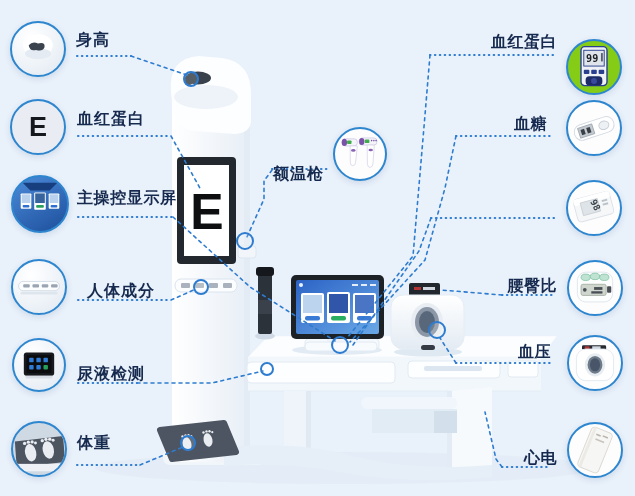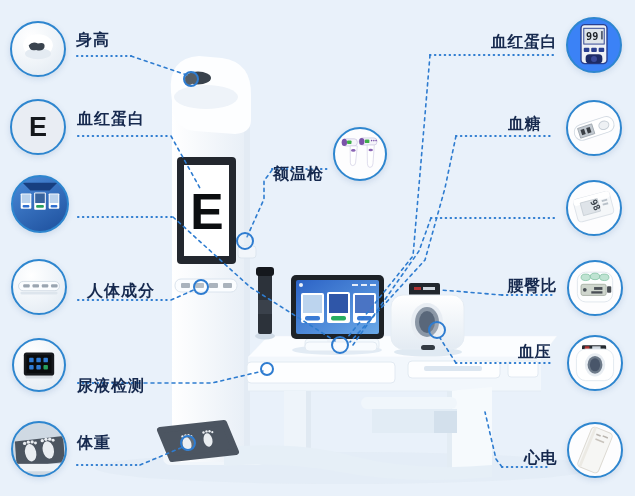--- a/index.html
+++ b/index.html
@@ -214,20 +214,21 @@
       <rect x="9" y="18" width="9" height="9" fill="#b9d1ec"></rect>
       <rect x="10" y="29" width="7" height="2.5" rx="1" fill="#2f6fd0"></rect>
       <rect x="22" y="16" width="12" height="18" rx="1" fill="#ffffff"></rect>
       <rect x="23" y="17" width="10" height="10" fill="#38649e"></rect>
       <rect x="24" y="29" width="8" height="2.8" rx="1" fill="#27a05c"></rect>
       <rect x="37" y="17" width="11" height="16" rx="1" fill="#ffffff"></rect>
       <rect x="38" y="18" width="9" height="9" fill="#b9d1ec"></rect>
       <rect x="39" y="29" width="7" height="2.5" rx="1" fill="#2f6fd0"></rect>
     </svg>
   </div>
+  <div class="lbl" style="left:77px;top:188px;letter-spacing:.6px">主操控显示屏</div>
 
   <div class="circle" style="left:11px;top:259px;width:56px;height:56px">
     <svg width="52" height="52" viewBox="0 0 56 56">
       <rect x="6" y="22" width="44" height="10" rx="5" fill="#fbfdff" stroke="#c9d4df" stroke-width="0.8"></rect>
       <rect x="11" y="25" width="7" height="3.5" rx="1" fill="#9aa5b1"></rect>
       <rect x="21" y="25" width="7" height="3.5" rx="1" fill="#9aa5b1"></rect>
       <rect x="31" y="25" width="7" height="3.5" rx="1" fill="#9aa5b1"></rect>
       <rect x="41" y="25" width="7" height="3.5" rx="1" fill="#9aa5b1"></rect>
       <rect x="8" y="33" width="40" height="3" rx="1.5" fill="#dde5ed"></rect>
     </svg>
@@ -240,21 +241,21 @@
       <rect x="14" y="17" width="28" height="20" fill="#0a0c0e"></rect>
       <rect x="17" y="20" width="5" height="5" rx="1" fill="#2f7bd5"></rect>
       <rect x="25" y="20" width="5" height="5" rx="1" fill="#2f7bd5"></rect>
       <rect x="33" y="20" width="5" height="5" rx="1" fill="#2f7bd5"></rect>
       <rect x="17" y="28" width="5" height="5" rx="1" fill="#2f7bd5"></rect>
       <rect x="25" y="28" width="5" height="5" rx="1" fill="#2f7bd5"></rect>
       <rect x="33" y="28" width="5" height="5" rx="1" fill="#27a05c"></rect>
       <rect x="13" y="40" width="30" height="3" rx="1" fill="#d8dee5"></rect>
     </svg>
   </div>
-  <div class="lbl" style="left:77px;top:376px">尿液检测</div>
+  <div class="lbl" style="left:77px;top:364px">尿液检测</div>
 
   <div class="circle" style="left:11px;top:421px;width:56px;height:56px;background:#cfd9e3">
     <svg width="52" height="52" viewBox="0 0 56 56">
       <path d="M2,20 L54,14 L56,42 L4,48 Z" fill="#4c5560"></path>
       <rect x="2" y="44" width="52" height="8" fill="#eef2f6"></rect>
       <g fill="#e9edf1">
         <ellipse cx="19" cy="32" rx="6" ry="9.5" transform="rotate(-12 19 32)"></ellipse>
         <circle cx="12.5" cy="22" r="1.8"></circle>
           <circle cx="16.5" cy="20.6" r="1.8"></circle>
         <circle cx="20.6" cy="20.4" r="1.8"></circle>
@@ -286,35 +287,35 @@
         <circle cx="41" cy="13" r="0.9" fill="#7a52a8"></circle>
           <circle cx="43.5" cy="13" r="0.9" fill="#7a52a8"></circle>
           <circle cx="46" cy="13" r="0.9" fill="#7a52a8"></circle>
         <path d="M36,18 L44,18 L42.5,39 Q42.2,43 39.2,43 Q36.5,43 36.3,39 Z" fill="#ffffff" stroke="#d4d1e6" stroke-width="0.8"></path>
         <ellipse cx="40" cy="23.5" rx="2.5" ry="1.5" fill="#8a64b4"></ellipse>
       </g>
     </svg>
   </div>
 
   <div class="lbl r" style="right:78px;top:32px">血红蛋白</div>
-  <div class="circle" style="left:566px;top:17px;width:56px;height:56px;background:#3b82f6">
+  <div class="circle" style="left:566px;top:39px;width:56px;height:56px;background:#84cc16">
     <svg width="52" height="52" viewBox="0 0 56 56">
       <rect x="14" y="6" width="28" height="42" rx="4" fill="#eef1f5" stroke="#2a3f8f" stroke-width="1.5"></rect>
       <rect x="17" y="10" width="22" height="17" fill="#dfe5ea" stroke="#2a3f8f" stroke-width="1"></rect>
       <text x="26" y="23" text-anchor="middle" font-size="11" font-weight="bold" fill="#1c2126" font-family="DejaVu Sans Mono, monospace">99</text>
       <rect x="35.5" y="13" width="2" height="9" fill="#566072"></rect>
       <rect x="17" y="31" width="6" height="4.5" rx="1" fill="#2a3f8f"></rect>
       <rect x="25" y="31" width="6" height="4.5" rx="1" fill="#2a3f8f"></rect>
       <rect x="33" y="31" width="6" height="4.5" rx="1" fill="#2a3f8f"></rect>
       <rect x="19" y="38" width="18" height="10" rx="4" fill="#1d2b66"></rect>
       <circle cx="28" cy="43" r="3.2" fill="#3a4a9a"></circle>
     </svg>
   </div>
 
-  <div class="lbl r" style="right:94px;top:114px">血糖</div>
+  <div class="lbl r" style="right:88px;top:114px">血糖</div>
   <div class="circle" style="left:566px;top:100px;width:56px;height:56px;background:#fdfdfe">
     <svg width="52" height="52" viewBox="0 0 56 56">
       <g transform="rotate(-18 28 28)">
         <rect x="6" y="20" width="44" height="17" rx="8" fill="#ffffff" stroke="#d4dbe3"></rect>
         <rect x="11" y="23" width="16" height="11" fill="#c3cad1" stroke="#9aa2ab" stroke-width="0.8"></rect>
         <rect x="13.5" y="25.5" width="4" height="6" fill="#3a3f45"></rect>
         <rect x="20" y="25.5" width="4" height="6" fill="#3a3f45"></rect>
         <ellipse cx="39" cy="28.5" rx="5.5" ry="4.5" fill="#eef1f4" stroke="#c6ced6"></ellipse>
       </g>
     </svg>

